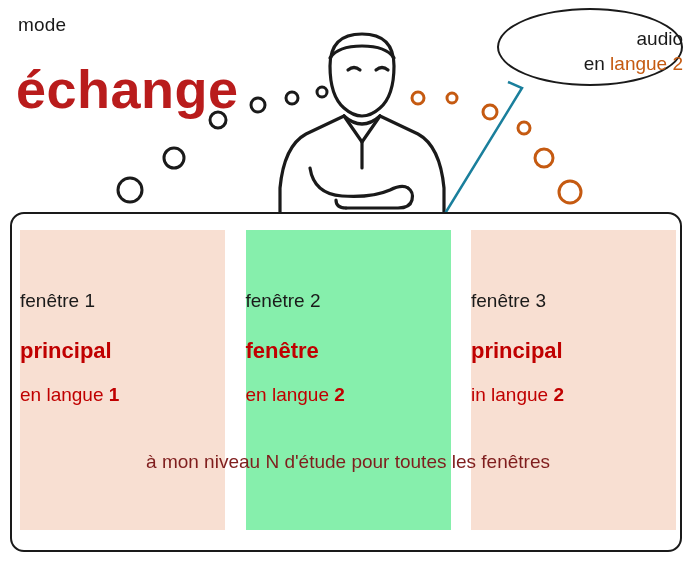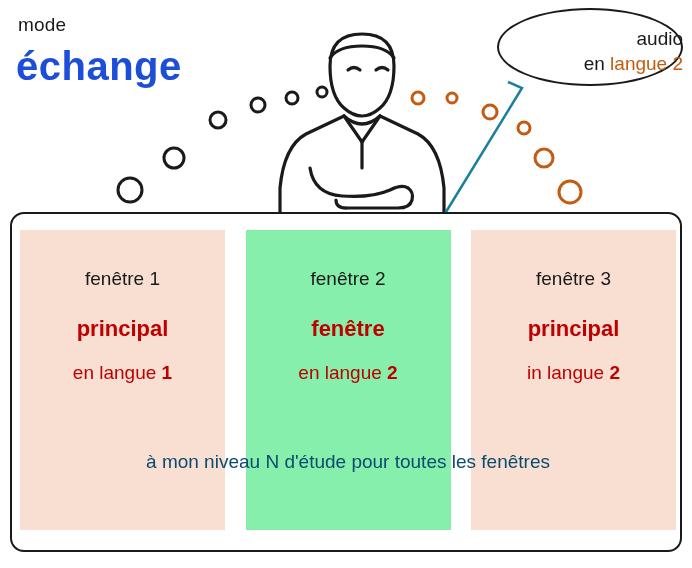--- a/index.html
+++ b/index.html
@@ -24,24 +24,24 @@
     position: absolute;
     left: 18px;
     top: 14px;
     font-size: 19px;
     color: #1a1a1a;
     letter-spacing: 0.2px;
   }
   #echange-title {
     position: absolute;
     left: 16px;
-    top: 44px;
-    font-size: 40px;
+    top: 58px;
+    font-size: 54px;
     font-weight: bold;
-    color: #1d4ed8;
+    color: #b91c1c;
     letter-spacing: 0.5px;
   }
 
   
   #speech-bubble {
     position: absolute;
     left: 497px;
     top: 8px;
     width: 186px;
     height: 78px;
@@ -115,23 +115,23 @@
     left: 8px;
     top: 16px;
     width: 656px;
     height: 300px;
     display: flex;
     justify-content: space-between;
   }
   .column {
     width: 205px;
     height: 300px;
-    padding-top: 38px;
+    padding-top: 60px;
     box-sizing: border-box;
-    text-align: center;
+    text-align: left;
   }
   .col-peach { background: #f8dfd2; }
   .col-blue  { background: #86efac; }
 
   .col-window {
     font-size: 19px;
     color: #1a1a1a;
     margin-bottom: 26px;
   }
   .col-role {
@@ -152,21 +152,21 @@
     color: #c00000;
   }
 
   #footer-note {
     position: absolute;
     left: 0;
     top: 237px;
     width: 672px;
     text-align: center;
     font-size: 19px;
-    color: #0c4a6e;
+    color: #7f1d1d;
   }
 </style>
 </head>
 <body>
 
 <div id="stage">
 
   <div id="mode-label">mode</div>
   <div id="echange-title">échange</div>
 

